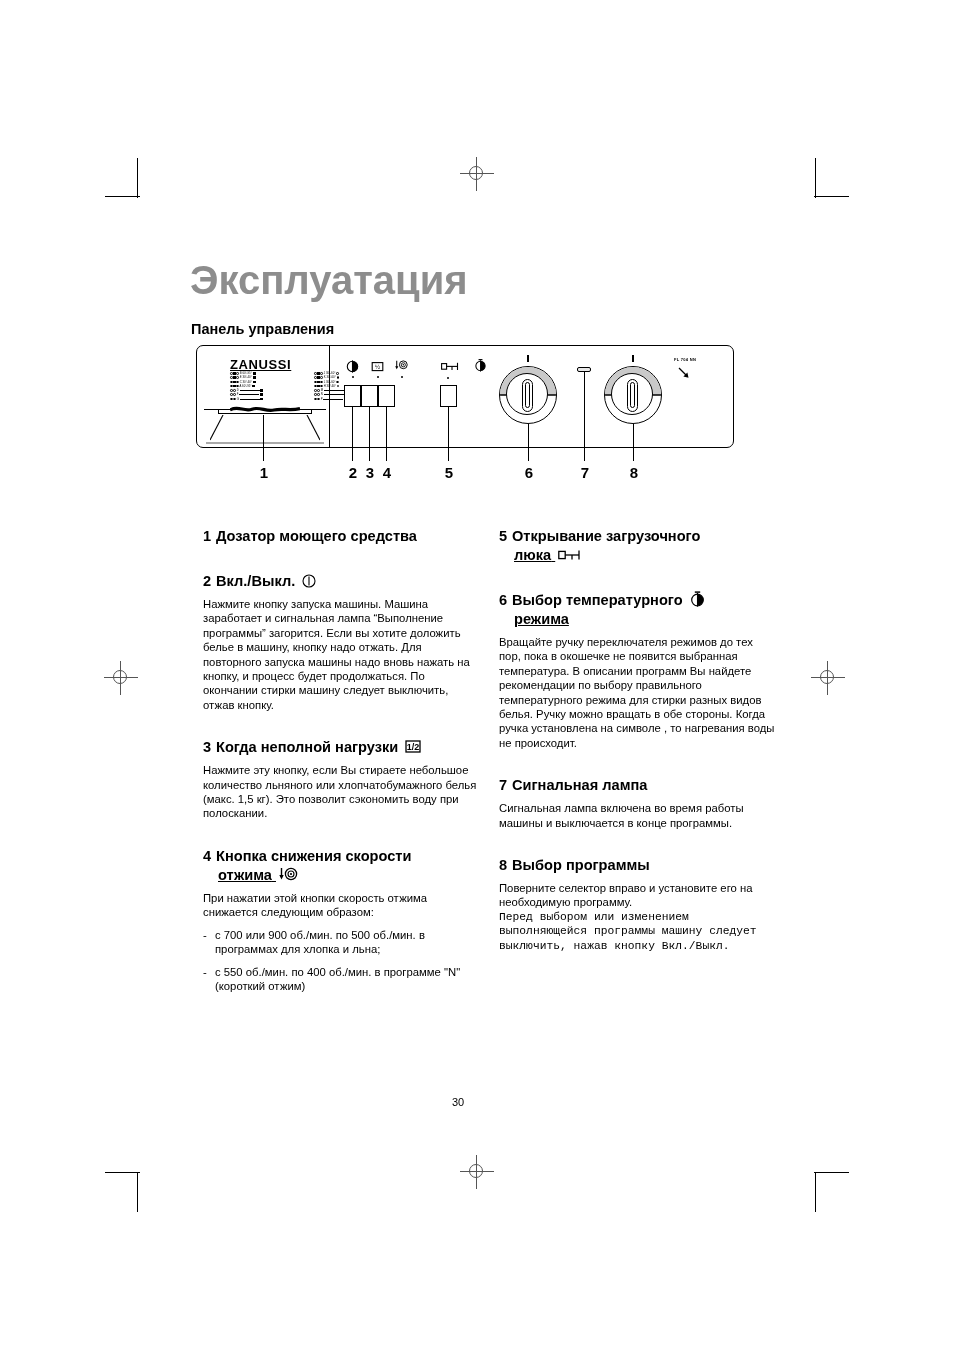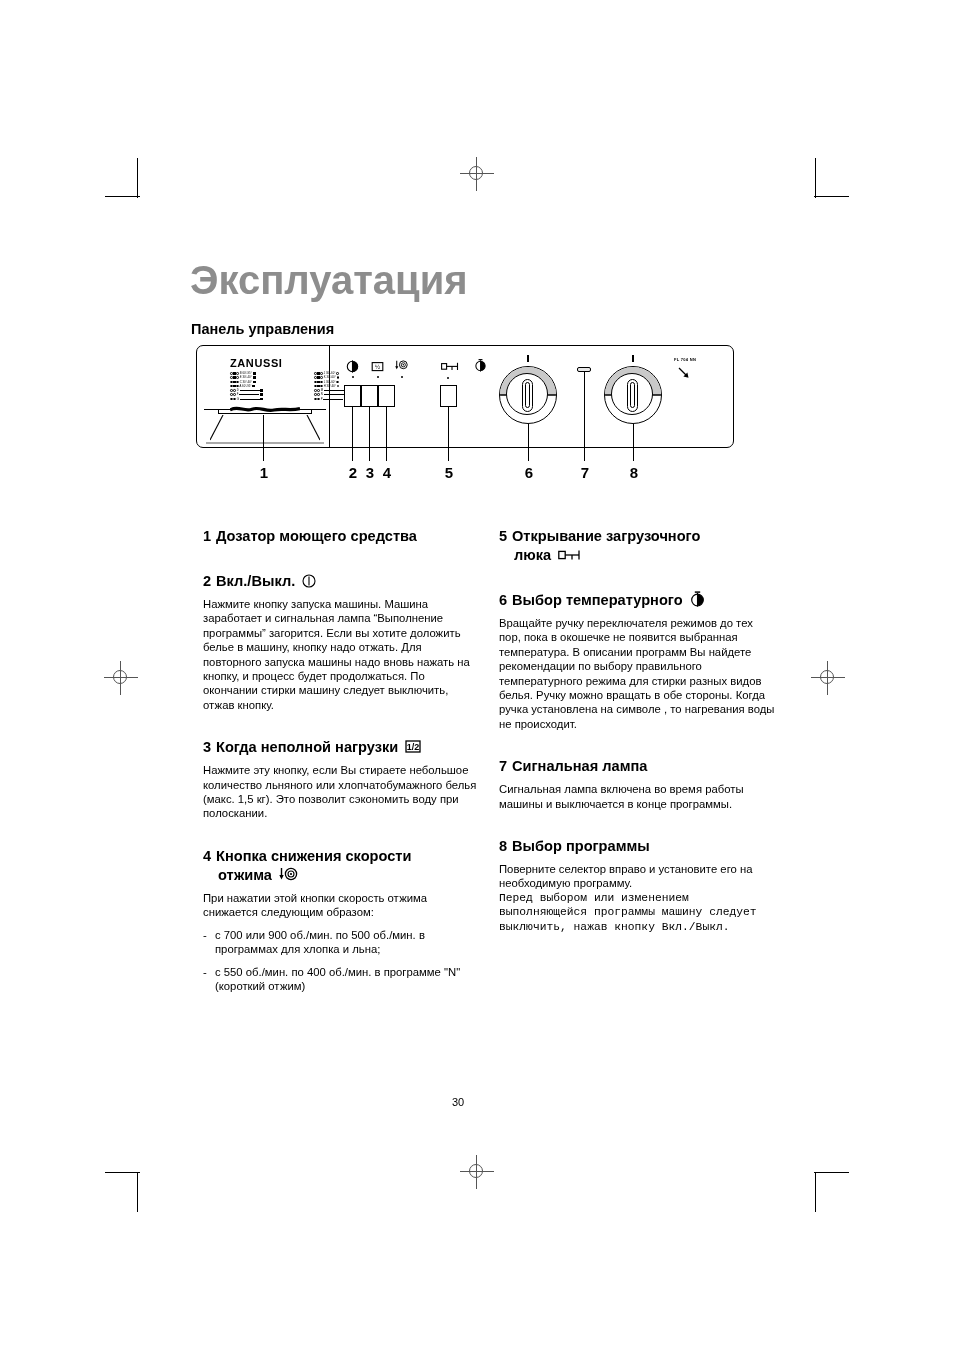--- a/index.html
+++ b/index.html
@@ -84,25 +84,26 @@
   .panel-divider {
     position: absolute;
     left: 133px; top: 0px;
     width: 1.4px; height: 103px;
     background: #000;
   }
 
   .brand {
     position: absolute;
     left: 34px; top: 12px;
-    font-size: 11px;
+    font-size: 13px;
     font-weight: bold;
     letter-spacing: 0.6px;
     color: #000;
     font-family: "Liberation Sans", sans-serif;
+    text-decoration: underline;
   }
 
   
   .ptable {
     position: absolute;
     top: 26px;
     font-size: 2.8px;
     line-height: 4.3px;
     color: #000;
     white-space: nowrap;
@@ -295,20 +296,21 @@
     line-height: 19px;
     color: #000;
   }
   h2.sec .num {
     display: inline-block;
     min-width: 13px;
   }
   h2.sec .ind {
     display: block;
     padding-left: 15px;
+    text-decoration: underline;
   }
   p.body {
     margin: 6px 0 0 0;
     font-size: 11.3px;
     line-height: 14.4px;
     color: #000;
   }
   .gap-lg { height: 26px; }
 
   ul.dashlist {
@@ -594,20 +596,21 @@
     <div class="gap-lg"></div>
 
     <h2 class="sec">
       <span class="num">6</span><span>Выбор температурного</span>
       <svg class="sym" width="15" height="16" viewBox="0 0 15 16">
         <circle cx="7.5" cy="9" r="5.8" fill="none" stroke="#000" stroke-width="1.2"></circle>
         <path d="M7.5,3.2 A5.8,5.8 0 0,1 7.5,14.8 Z" fill="#000"></path>
         <line x1="7.5" y1="2" x2="7.5" y2="15.6" stroke="#000" stroke-width="1.1"></line>
         <line x1="4.8" y1="1.1" x2="10.2" y2="1.1" stroke="#000" stroke-width="1.5"></line>
       </svg>
+      <span class="ind">режима</span>
     </h2>
     <p class="body">Вращайте ручку переключателя режимов до тех пор, пока в окошечке не появится выбранная температура. В описании программ Вы найдете рекомендации по выбору правильного температурного режима для стирки разных видов белья. Ручку можно вращать в обе стороны. Когда ручка установлена на символе       , то нагревания воды не происходит.</p>
 
     <div class="gap-lg"></div>
 
     <h2 class="sec">
       <span class="num">7</span><span>Сигнальная лампа</span>
     </h2>
     <p class="body">Сигнальная лампа включена во время работы машины и выключается в конце программы.</p>
 

